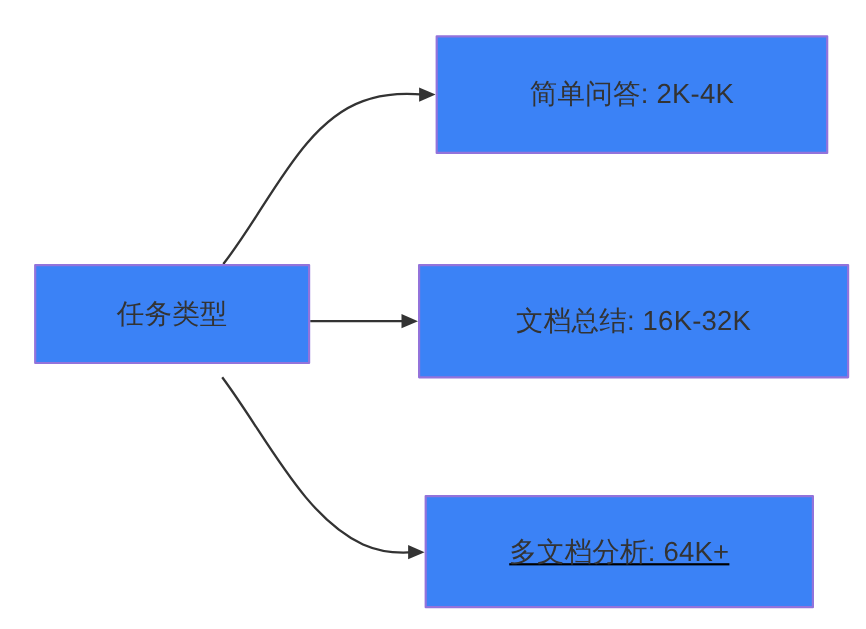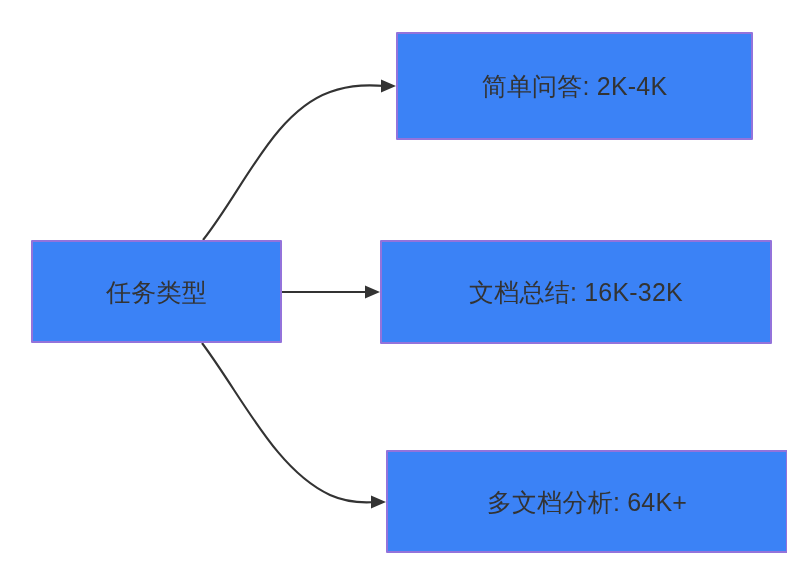--- a/index.html
+++ b/index.html
@@ -41,40 +41,41 @@
     font-size: 25px;
     line-height: 1.2;
     white-space: nowrap;
     letter-spacing: 0.2px;
   }
   
   #node-source {
     left: 31px;
     top: 240px;
     width: 251px;
-    height: 103px;
+    height: 91px;
   }
   
   #node-task-1 {
     left: 396px;
     top: 32px;
     width: 357px;
     height: 108px;
   }
   #node-task-2 {
     left: 380px;
     top: 240px;
     width: 392px;
     height: 104px;
   }
   #node-task-3 {
     left: 386px;
     top: 450px;
-    width: 402px;
+    width: 354px;
     height: 103px;
+    text-decoration: underline;
   }
   .edge-path {
     fill: none;
     stroke: #333333;
     stroke-width: 2.1px;
   }
   .edge-arrow {
     fill: #333333;
     stroke: none;
   }

